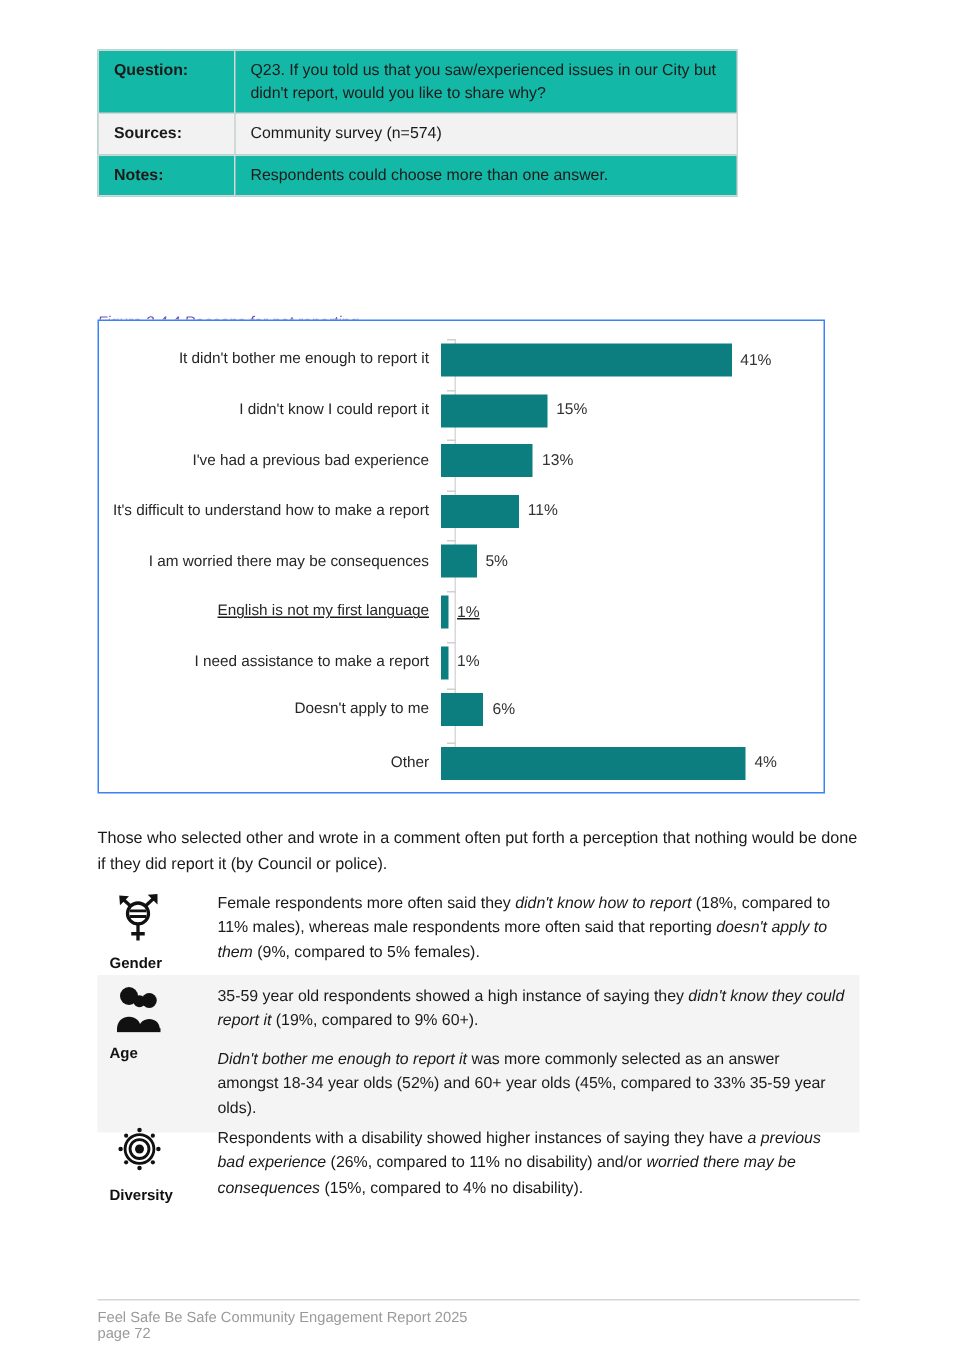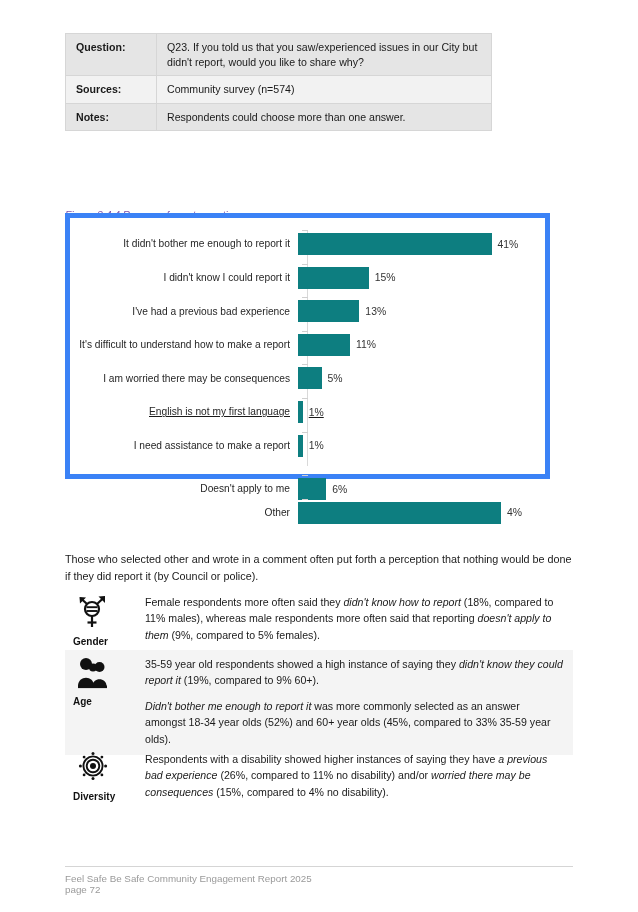--- a/index.html
+++ b/index.html
@@ -25,21 +25,21 @@
 
   
   .qtable {
     position: absolute;
     left: 65px;
     top: 33px;
     width: 427px;
     border: 1px solid #cfcfcf;
     border-collapse: collapse;
     font-size: 10.6px;
-    background: #e5e5e5;
+    background: #14b8a6;
   }
   .qtable td {
     border: 1px solid #d6d6d6;
     padding: 6px 8px 6px 10px;
     vertical-align: top;
     line-height: 1.38;
   }
   .qtable td.lbl {
     width: 72px;
     font-weight: bold;
@@ -69,22 +69,22 @@
     color: #7b4fa8;
     margin-top: 20px;
   }
 
   
   .chart-box {
     position: absolute;
     left: 65px;
     top: 213px;
     width: 485px;
-    height: 266px;
-    border: 5px solid #3b82f6;
+    height: 316px;
+    border: 1px solid #3b82f6;
     background: #ffffff;
     box-sizing: border-box;
   }
   .chart-inner {
     position: relative;
     width: 100%;
     height: 100%;
   }
   .axis-line {
     position: absolute;
@@ -285,21 +285,21 @@
             </div>
           </div>
           <div class="row" style="top: 211.6px;">
             <div class="cat-label">I need assistance to make a report</div>
             <div class="tick" style="top: 2px;"></div>
             <div class="bar-wrap">
               <div class="bar" style="width: 4.72px; background: rgb(13, 126, 128);"></div>
               <span class="bar-val">1%</span>
             </div>
           </div>
-          <div class="row" style="top: 255px;">
+          <div class="row" style="top: 243px;">
             <div class="cat-label">Doesn't apply to me</div>
             <div class="tick" style="top: 2px;"></div>
             <div class="bar-wrap">
               <div class="bar" style="width: 28.32px; background: rgb(13, 126, 128);"></div>
               <span class="bar-val">6%</span>
             </div>
           </div>
           <div class="row" style="top: 278.8px;">
             <div class="cat-label">Other</div>
             <div class="tick" style="top: 2px;"></div>

